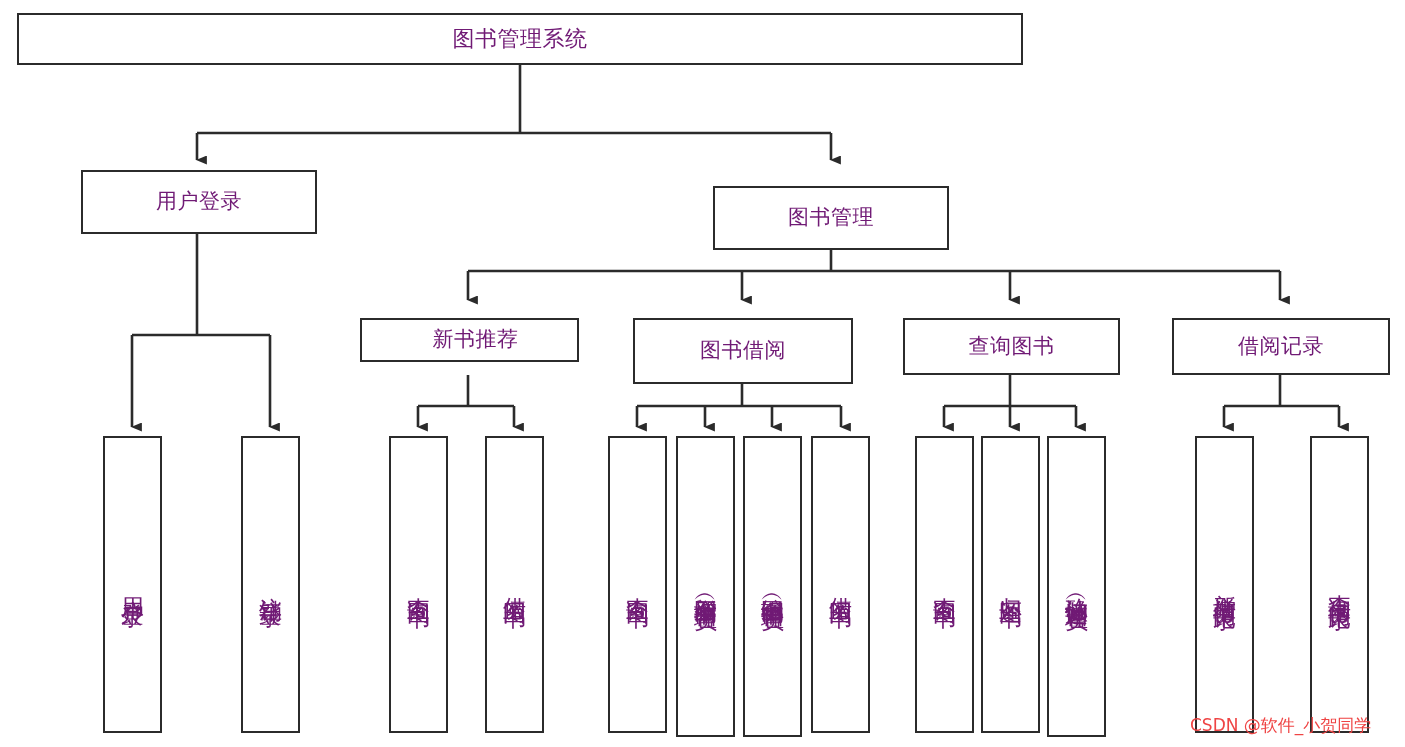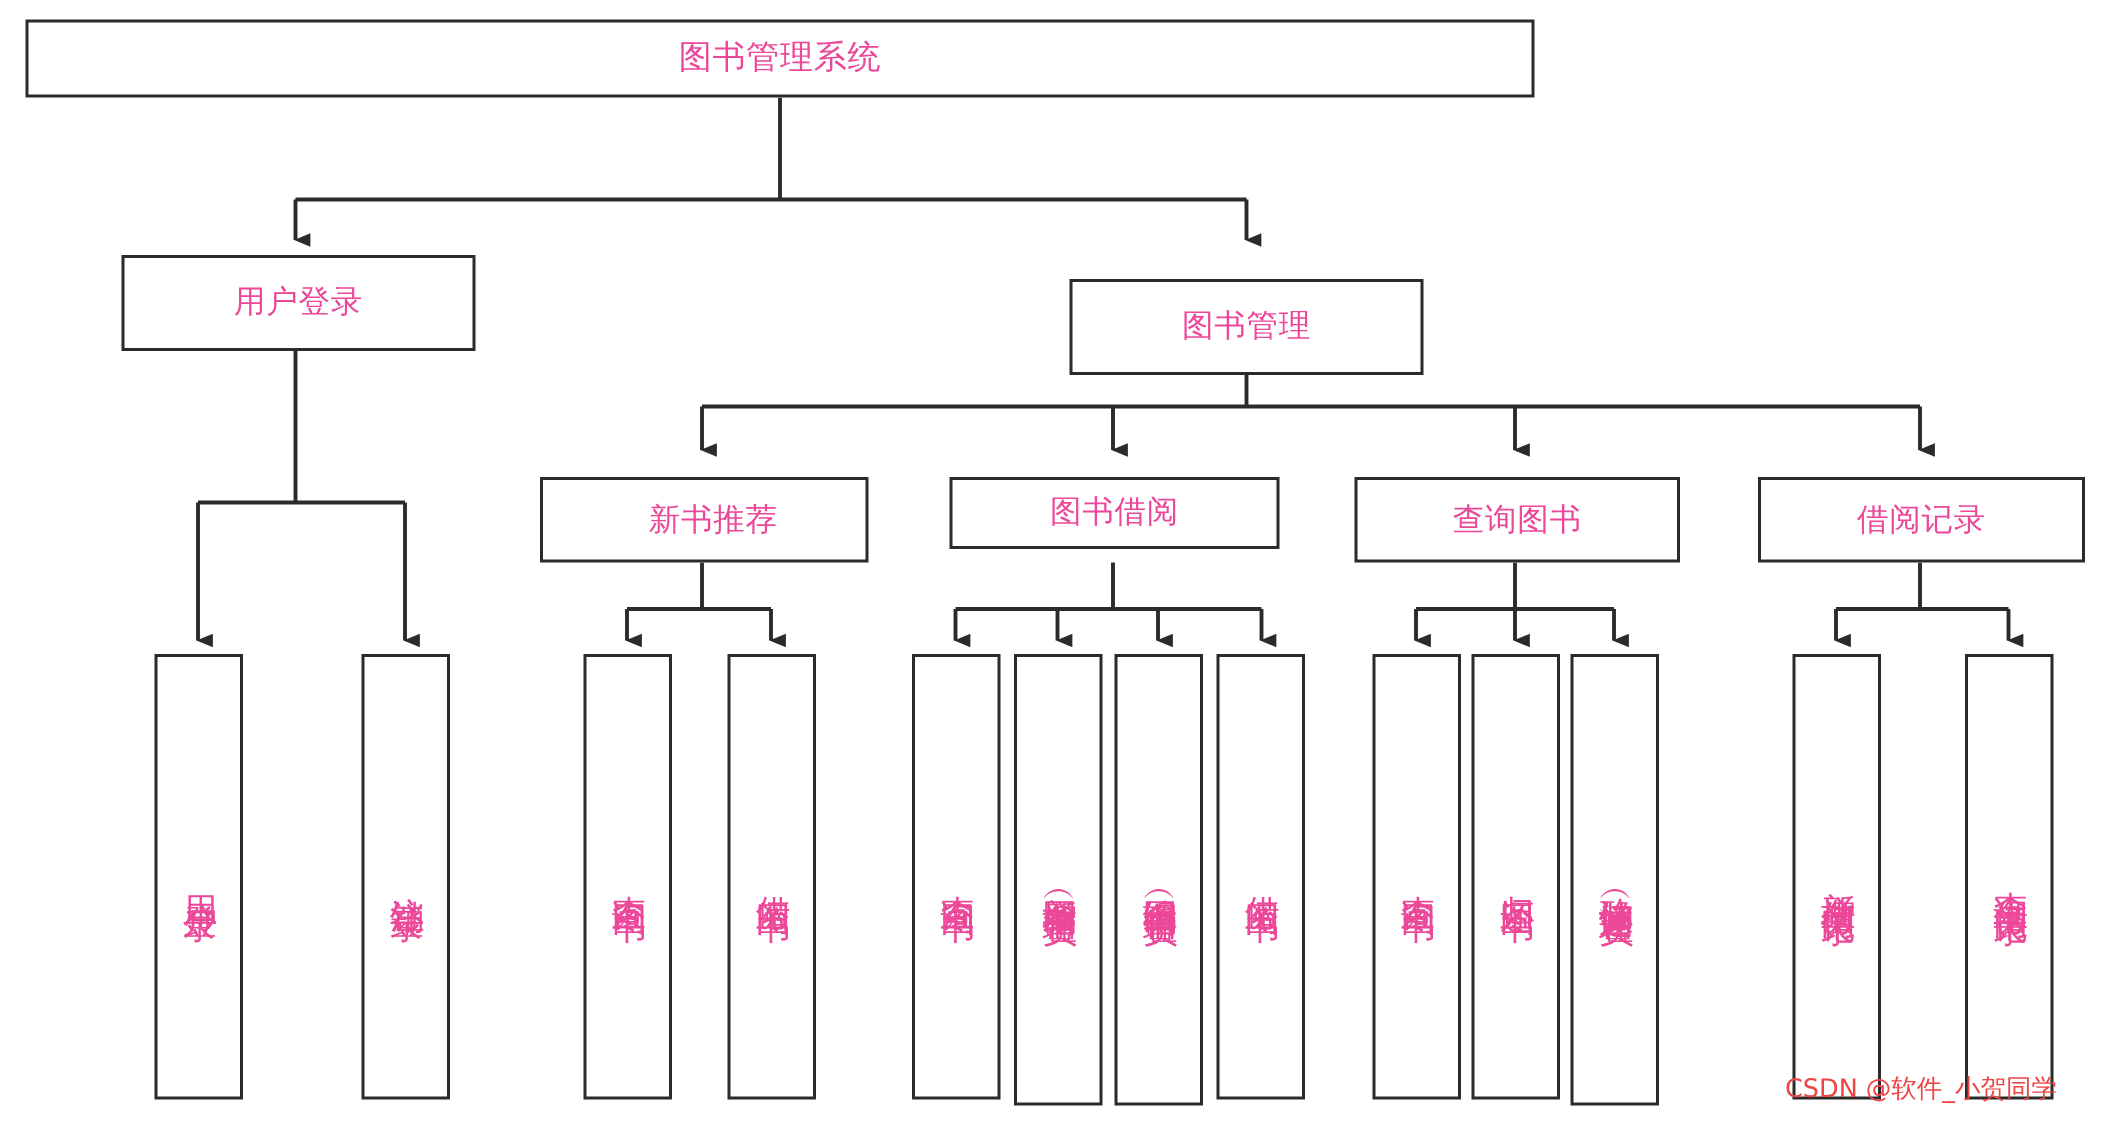--- a/index.html
+++ b/index.html
@@ -34,21 +34,21 @@
     display: flex;
     align-items: center;
     justify-content: center;
     color: #1d1d1d;
   }
   .node-label {
     display: block;
     text-align: center;
     line-height: 1.12;
     letter-spacing: 0.5px;
-    color: #ec4899;
+    color: #701a75;
     white-space: nowrap;
   }
   
   .node.horiz .node-label {
     font-size: 21px;
   }
   .node.root .node-label {
     font-size: 22px;
   }
   
@@ -139,25 +139,25 @@
   </div>
 
   <div class="node horiz" style="left:81px; top:170px; width:236px; height:64px;">
     <span class="node-label">用户登录</span>
   </div>
 
   <div class="node horiz" style="left:713px; top:170px; width:236px; height:64px;margin-top:16px;">
     <span class="node-label">图书管理</span>
   </div>
 
-  <div class="node horiz" style="left:360px; top:318px; width:219px; height:57px;padding-left:12px;">
+  <div class="node horiz" style="left:360px; top:318px; width:219px; height:44px;padding-left:12px;">
     <span class="node-label">新书推荐</span>
   </div>
 
-  <div class="node horiz" style="left:633px; top:318px; width:220px; height:48px;">
+  <div class="node horiz" style="left:633px; top:318px; width:220px; height:66px;">
     <span class="node-label">图书借阅</span>
   </div>
 
   <div class="node horiz" style="left:903px; top:318px; width:217px; height:57px;">
     <span class="node-label">查询图书</span>
   </div>
 
   <div class="node horiz" style="left:1172px; top:318px; width:218px; height:57px;">
     <span class="node-label">借阅记录</span>
   </div>

